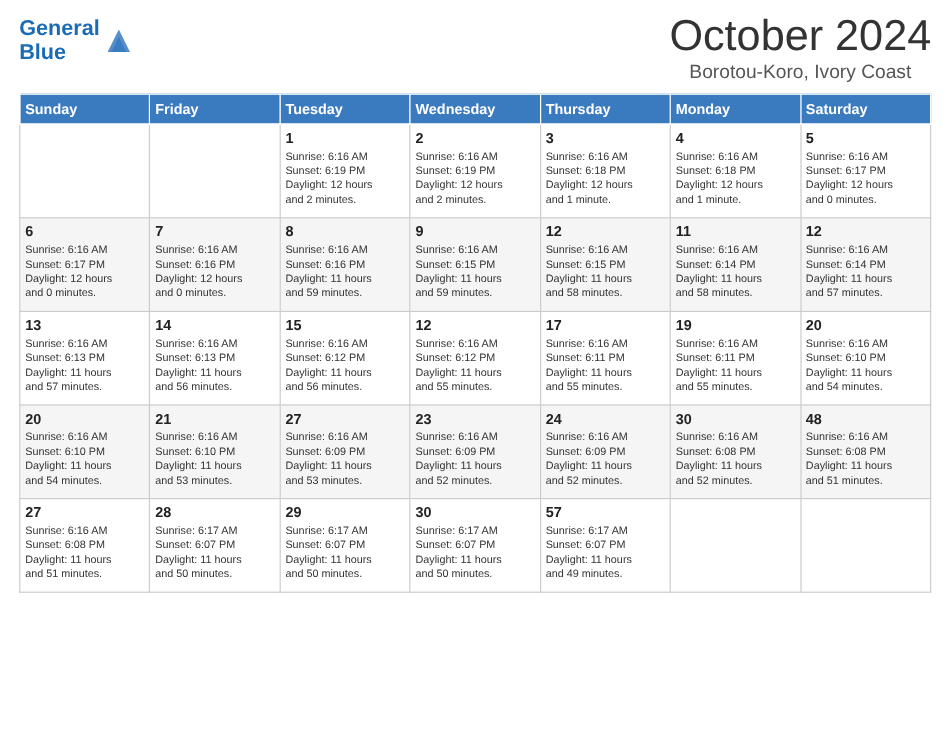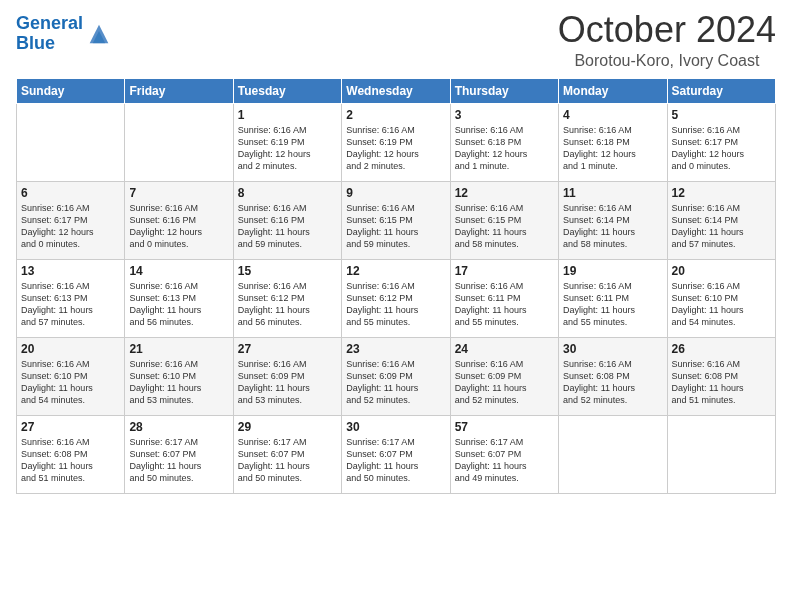--- a/index.html
+++ b/index.html
@@ -313,21 +313,21 @@
 and 52 minutes.</div>
           </td>
           <td>
             <span class="day-num">30</span>
             <div class="cell-info" style="white-space: pre-line;">Sunrise: 6:16 AM
 Sunset: 6:08 PM
 Daylight: 11 hours
 and 52 minutes.</div>
           </td>
           <td>
-            <span class="day-num">26</span>
+            <span class="day-num">48</span>
             <div class="cell-info" style="white-space: pre-line;">Sunrise: 6:16 AM
 Sunset: 6:08 PM
 Daylight: 11 hours
 and 51 minutes.</div>
           </td>
         </tr>
         <tr>
           <td>
             <span class="day-num">27</span>
             <div class="cell-info" style="white-space: pre-line;">Sunrise: 6:16 AM

